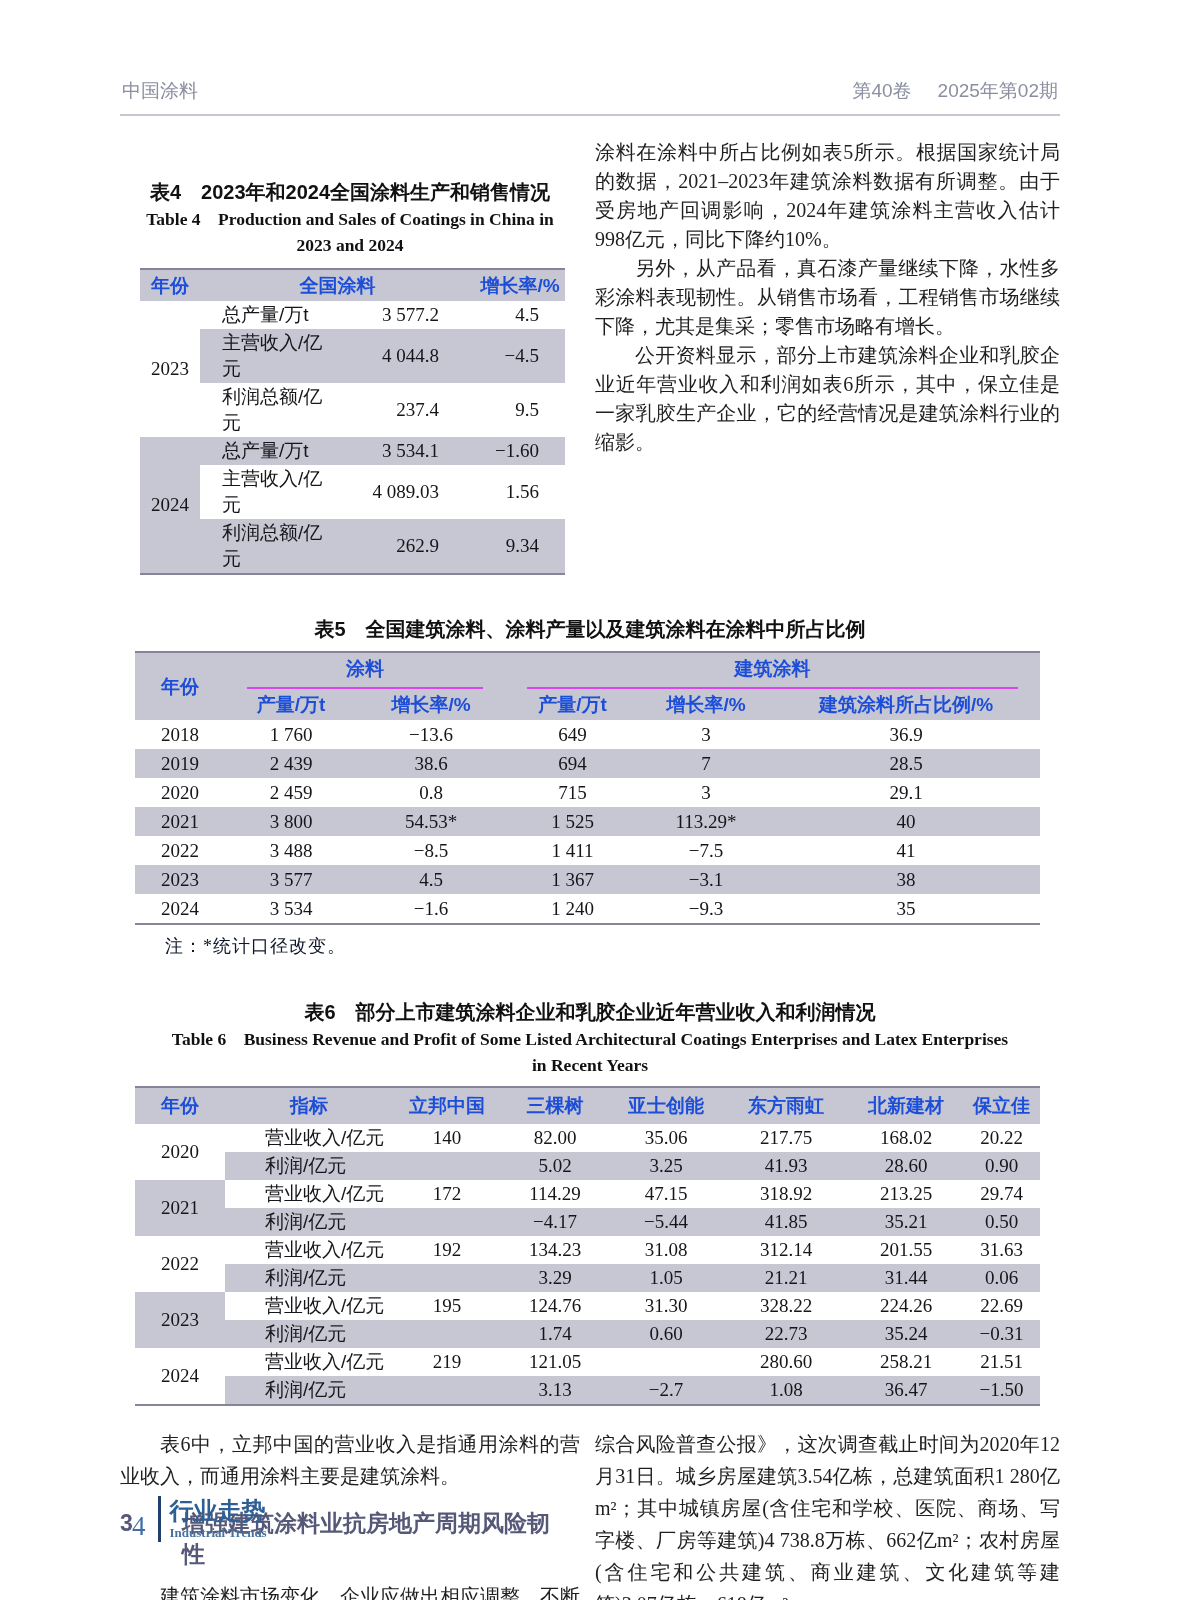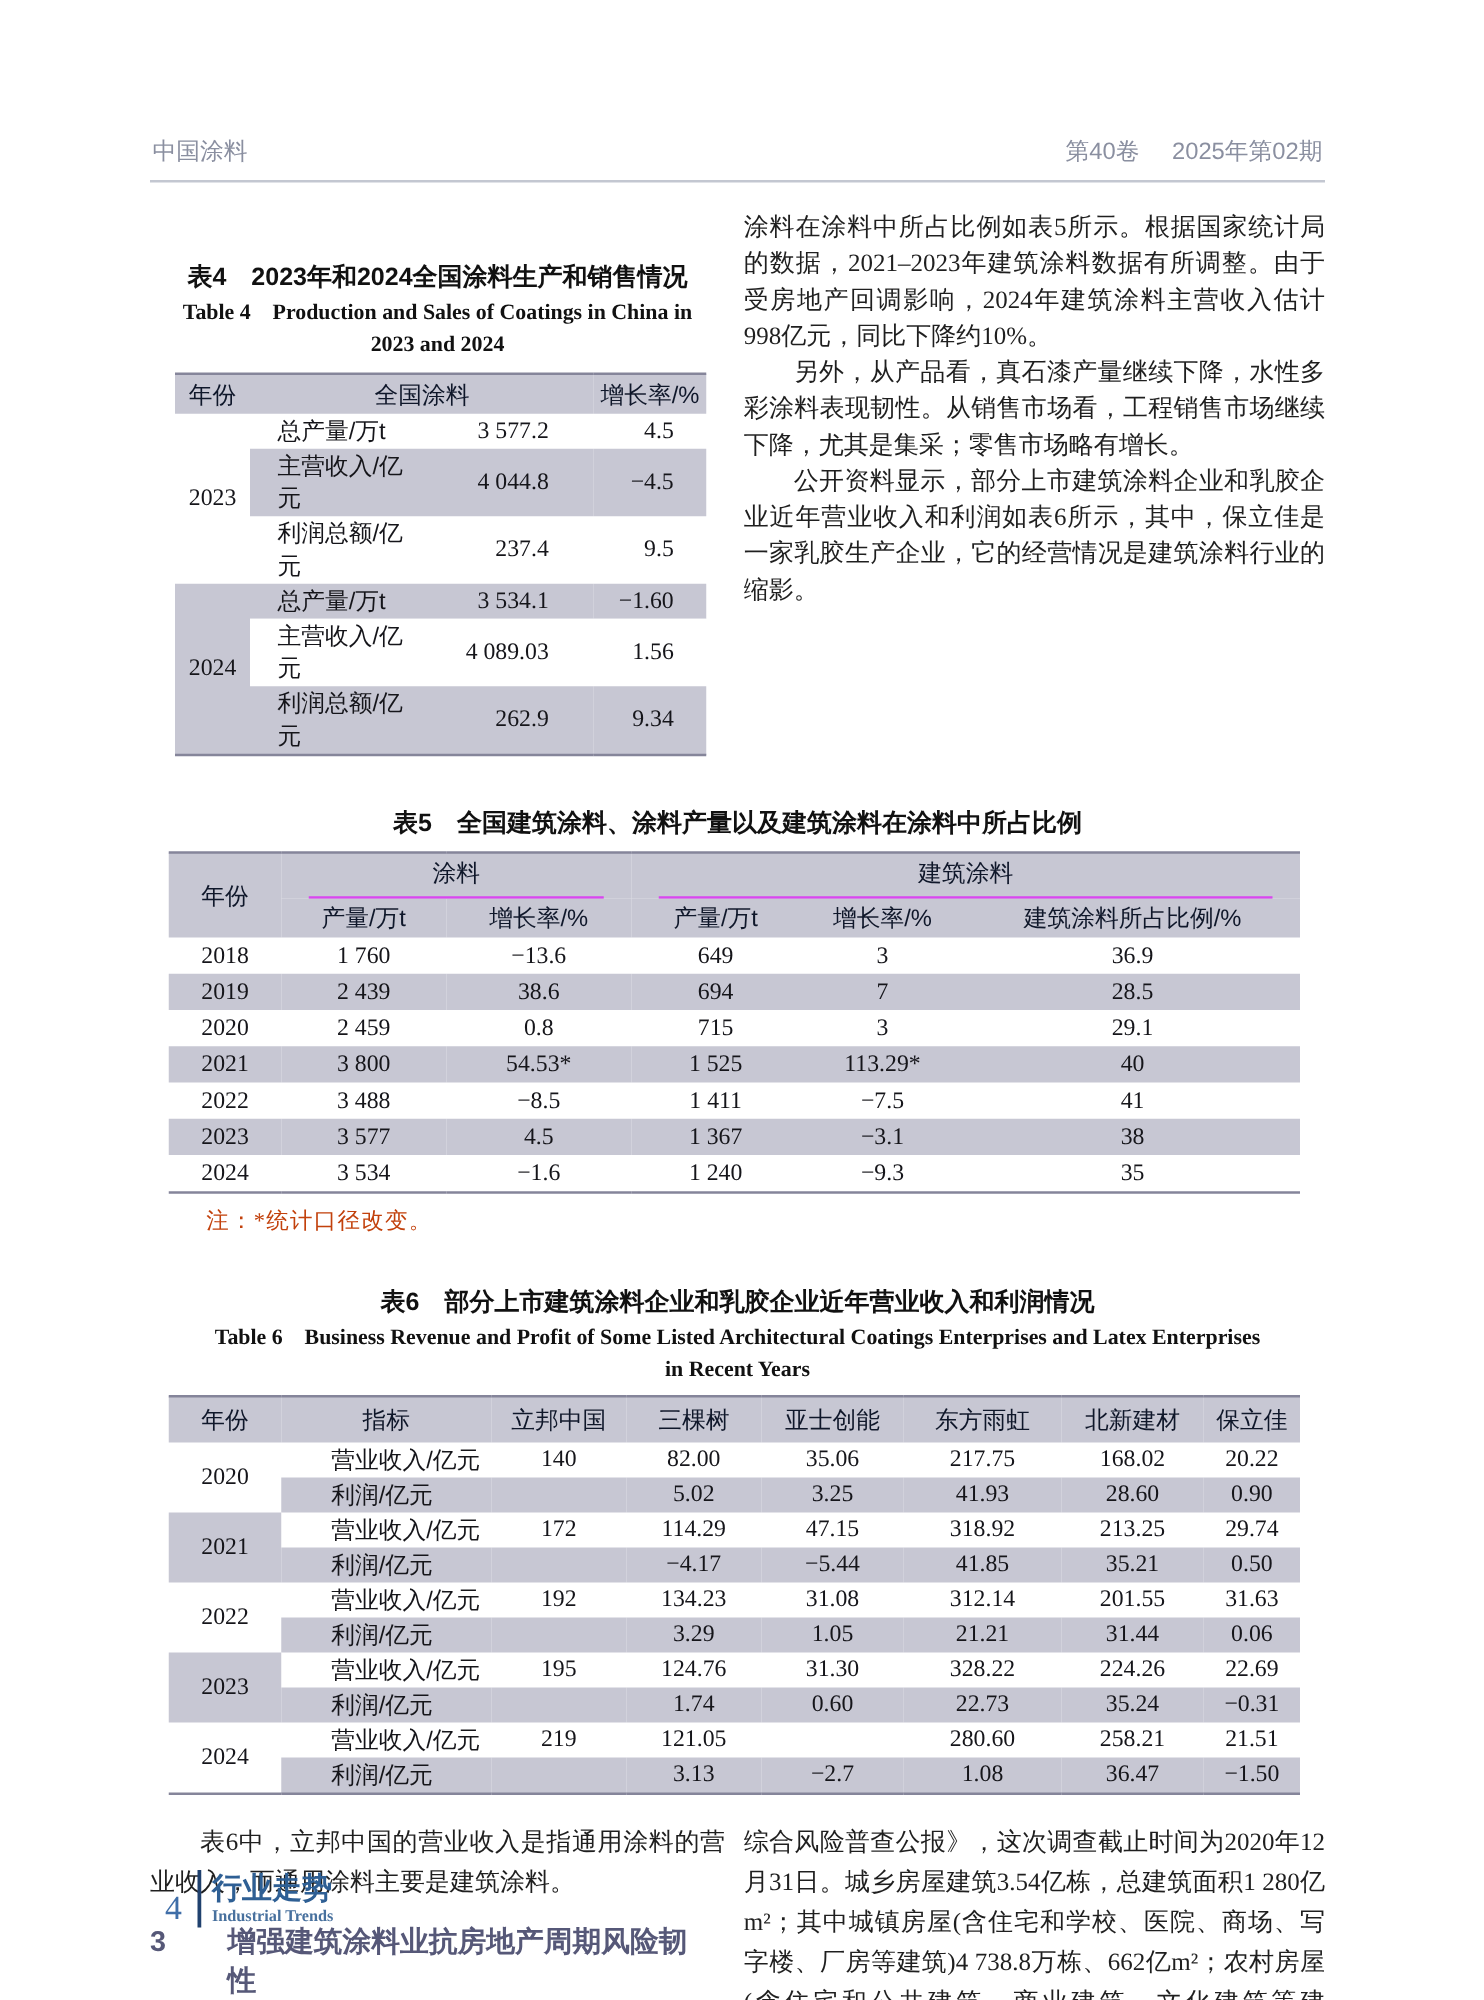--- a/index.html
+++ b/index.html
@@ -2,21 +2,21 @@
 <html><head>
 <meta charset="utf-8">
 <style>
   html,body{margin:0;padding:0;background:#ffffff;}
   body{width:1187px;height:1600px;font-family:"Liberation Serif","DejaVu Serif",serif;color:#1f1f1f;}
   .page{position:relative;width:1187px;height:1600px;overflow:hidden;background:#fff;}
   .content{position:absolute;left:120px;top:0;width:940px;}
 
   
   .page-header{display:flex;justify-content:space-between;align-items:flex-end;
-    padding:108px 2px 10px 2px;border-bottom:2px solid #c3c7d1;
+    padding:78px 2px 10px 2px;border-bottom:2px solid #c3c7d1;
     font-family:"Liberation Sans","DejaVu Sans",sans-serif;font-size:19px;color:#8a8fa0;}
   .page-header .issue span{margin-left:26px;}
 
   
   .para{font-size:20px;line-height:29px;text-align:justify;margin:0;}
   .para.lh32{line-height:32px;}
   .indent{text-indent:2em;}
 
   
   .cols{display:flex;gap:15px;}
@@ -27,41 +27,41 @@
 
   
   .tt-cn{text-align:center;font-family:"Liberation Sans","DejaVu Sans",sans-serif;
     font-weight:bold;font-size:20px;line-height:28px;color:#111;margin-top:40px;}
   .tt-en{text-align:center;font-weight:bold;font-size:17.5px;line-height:26px;white-space:nowrap;color:#111;}
   .tt-en.wrapok{white-space:normal;}
 
   
   table{border-collapse:collapse;table-layout:fixed;}
   .jtab{border-top:2px solid #85859a;border-bottom:2px solid #85859a;font-size:19px;}
-  .jtab th{font-family:"Liberation Sans","DejaVu Sans",sans-serif;font-weight:normal;color:#0f172a;}
+  .jtab th{font-family:"Liberation Sans","DejaVu Sans",sans-serif;font-weight:bold;color:#1d4ed8;}
   .jtab td{color:#15151a;}
   .shade td, td.shade, th.shade, tr.hdr th{background:#c7c7d3;}
   td.noshade{background:#ffffff;}
 
   
   .t4{width:425px;margin:10px 0 0 20px;}
   .t4 th,.t4 td{height:26px;text-align:center;}
   .t4 td.lbl{text-align:left;padding-left:22px;font-family:"Liberation Sans","DejaVu Sans",sans-serif;}
   .t4 td.val{text-align:right;padding-right:36px;}
   .t4 td.gr{text-align:right;padding-right:26px;}
   .t4 tr.hdr th{height:29px;}
 
   
   .t5wrap{margin-top:12px;}
   .t5{width:905px;margin:8px 0 0 15px;}
   .t5 th,.t5 td{height:27px;text-align:center;}
   .t5 tr.hdr th{height:29px;}
   .t5 th.group{padding:0;vertical-align:bottom;}
   .t5 th.group .grp{margin:0 22px;padding:3px 0 5px;border-bottom:2px solid #d946ef;}
-  .note{margin:9px 0 0 45px;font-size:18px;color:#c2410c;letter-spacing:1px;}
+  .note{margin:9px 0 0 45px;font-size:18px;color:#0f172a;letter-spacing:1px;}
 
   
   .t6wrap{margin-top:30px;}
   .t6{width:905px;margin:8px 0 0 15px;}
   .t6 th,.t6 td{height:26px;text-align:center;}
   .t6 tr.hdr th{height:34px;}
   .t6 td.lbl{text-align:left;padding-left:40px;font-family:"Liberation Sans","DejaVu Sans",sans-serif;}
 
   
   .h3{display:flex;margin:16px 0 10px 0;font-family:"Liberation Sans","DejaVu Sans",sans-serif;

